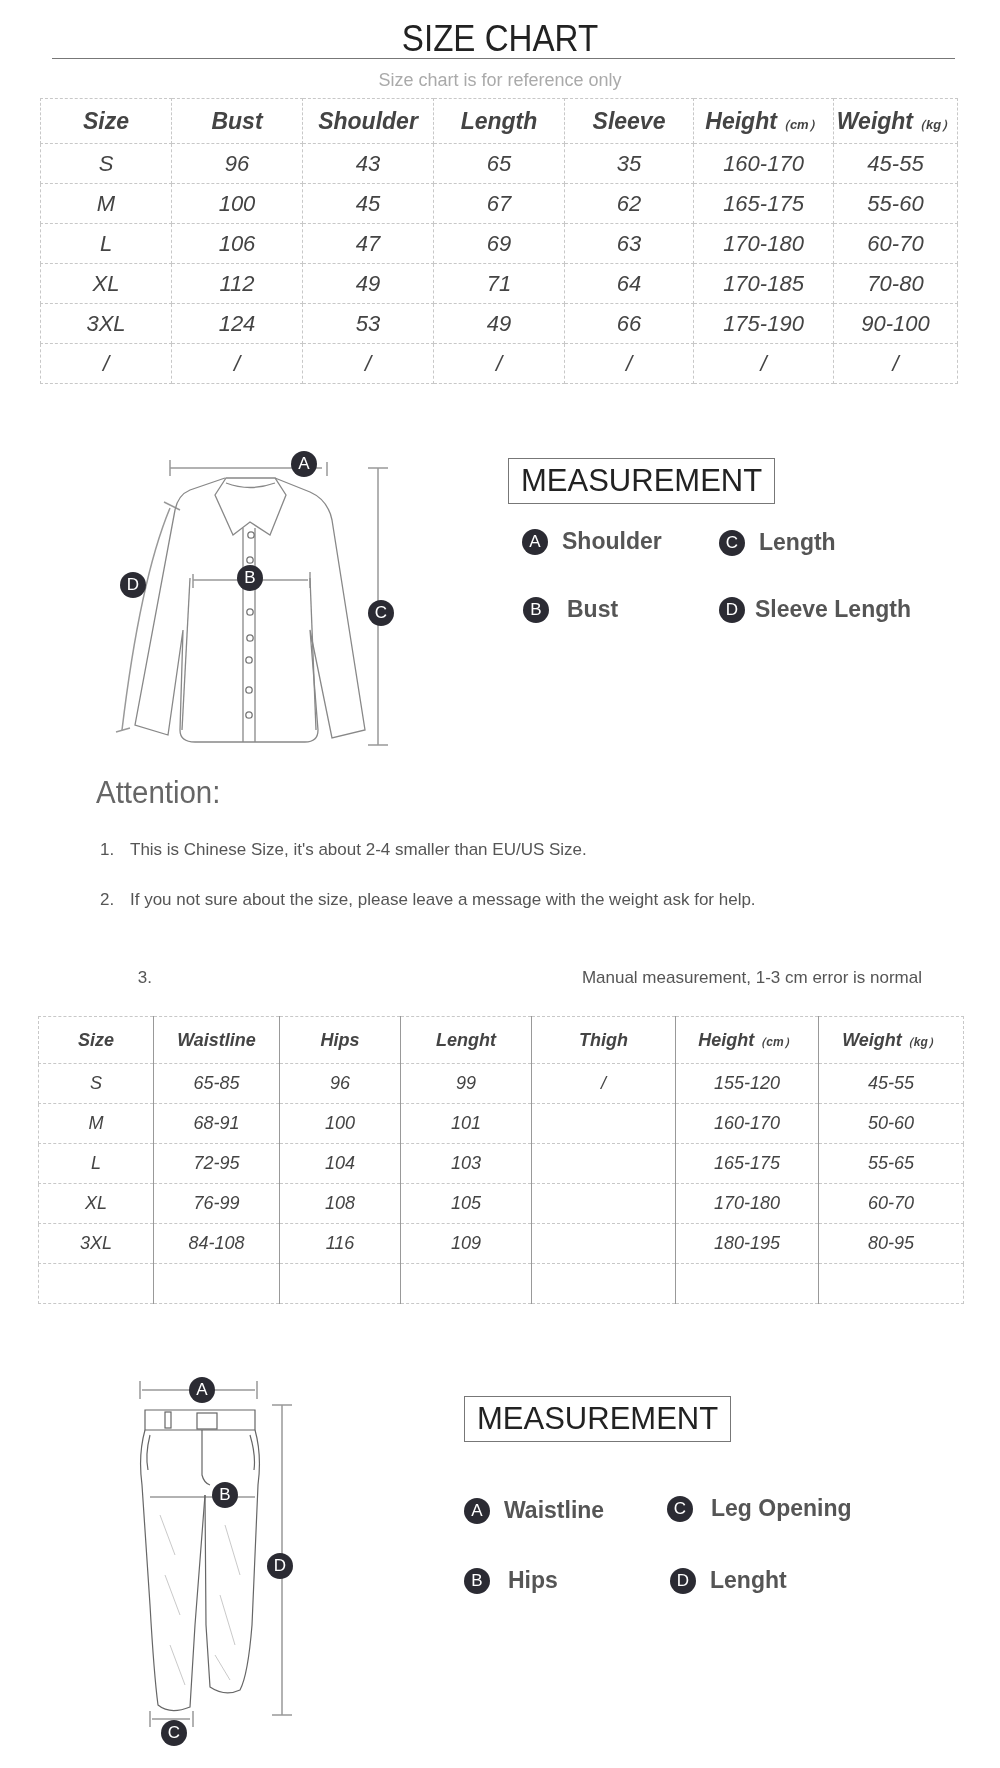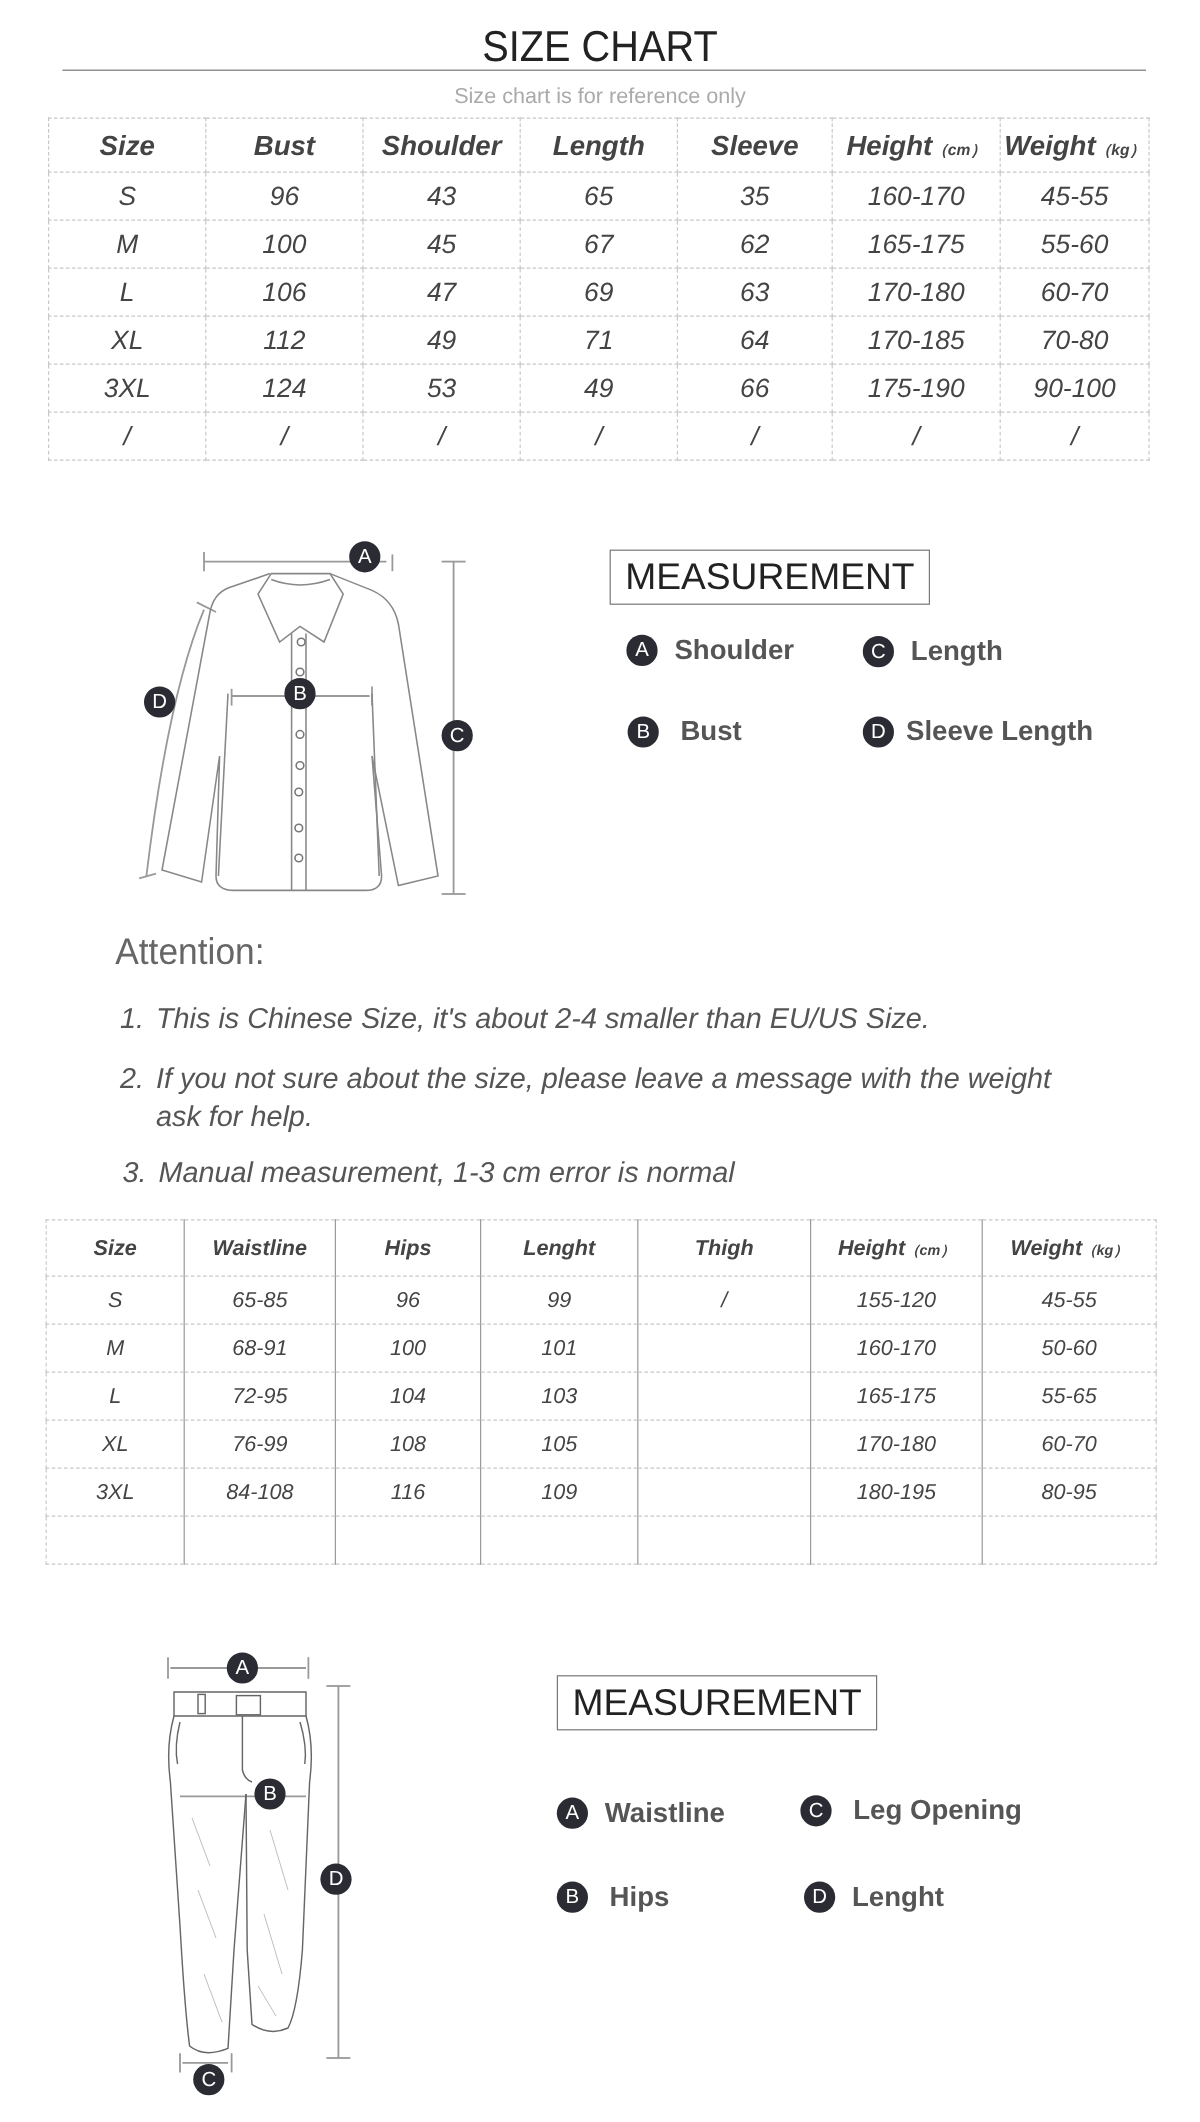--- a/index.html
+++ b/index.html
@@ -31,21 +31,21 @@
   
   .meas-box { border: 1.5px solid #777; font-size: 31px; color: #222; padding: 0 12px;
               line-height: 44px; height: 44px; white-space: nowrap; }
   .legend-item { display: flex; align-items: center; font-size: 23px; font-weight: bold; color: #555; }
   .badge { width: 26px; height: 26px; border-radius: 50%; background: #2b2b33; color: #fff;
            font-size: 17px; font-weight: normal; display: inline-flex; align-items: center;
            justify-content: center; margin-right: 14px; flex: none; }
 
   
   .att-title { left: 96px; top: 775px; font-size: 31px; color: #666; transform: scaleX(0.95); transform-origin: left; }
-  .att-item { left: 100px; font-size: 24px; color: #555; line-height: 31px; width: 820px; font-style: italic; }
+  .att-item { left: 100px; font-size: 17px; color: #555; line-height: 31px; width: 820px; }
   .att-item .num { display: inline-block; width: 30px; }
   .att-item .body { display: inline-block; vertical-align: top; width: 770px; }
 
   .diagram { position: absolute; }
 </style>
 </head>
 <body>
 
 <div class="abs title">SIZE CHART</div>
 <div class="abs title-rule"></div>
@@ -195,21 +195,21 @@
   <span>Sleeve Length</span>
 </div>
 
 <div class="abs att-title">Attention:</div>
 <div class="abs att-item" style="top:834px;">
   <span class="num">1.</span><span class="body">This is Chinese Size, it's about 2-4 smaller than EU/US Size.</span>
 </div>
 <div class="abs att-item" style="top:884px;">
   <span class="num">2.</span><span class="body">If you not sure about the size, please leave a message with the weight ask for help.</span>
 </div>
-<div class="abs att-item" style="top:962px; left:102px;">
+<div class="abs att-item" style="top:962px; left:102px;text-align:right;">
   <span class="num">3.</span><span class="body">Manual measurement, 1-3 cm error is normal</span>
 </div>
 
 <table class="chart t2">
   <colgroup>
     <col style="width:115px">
       <col style="width:126px">
       <col style="width:121px">
       <col style="width:131px">
     <col style="width:144px">

